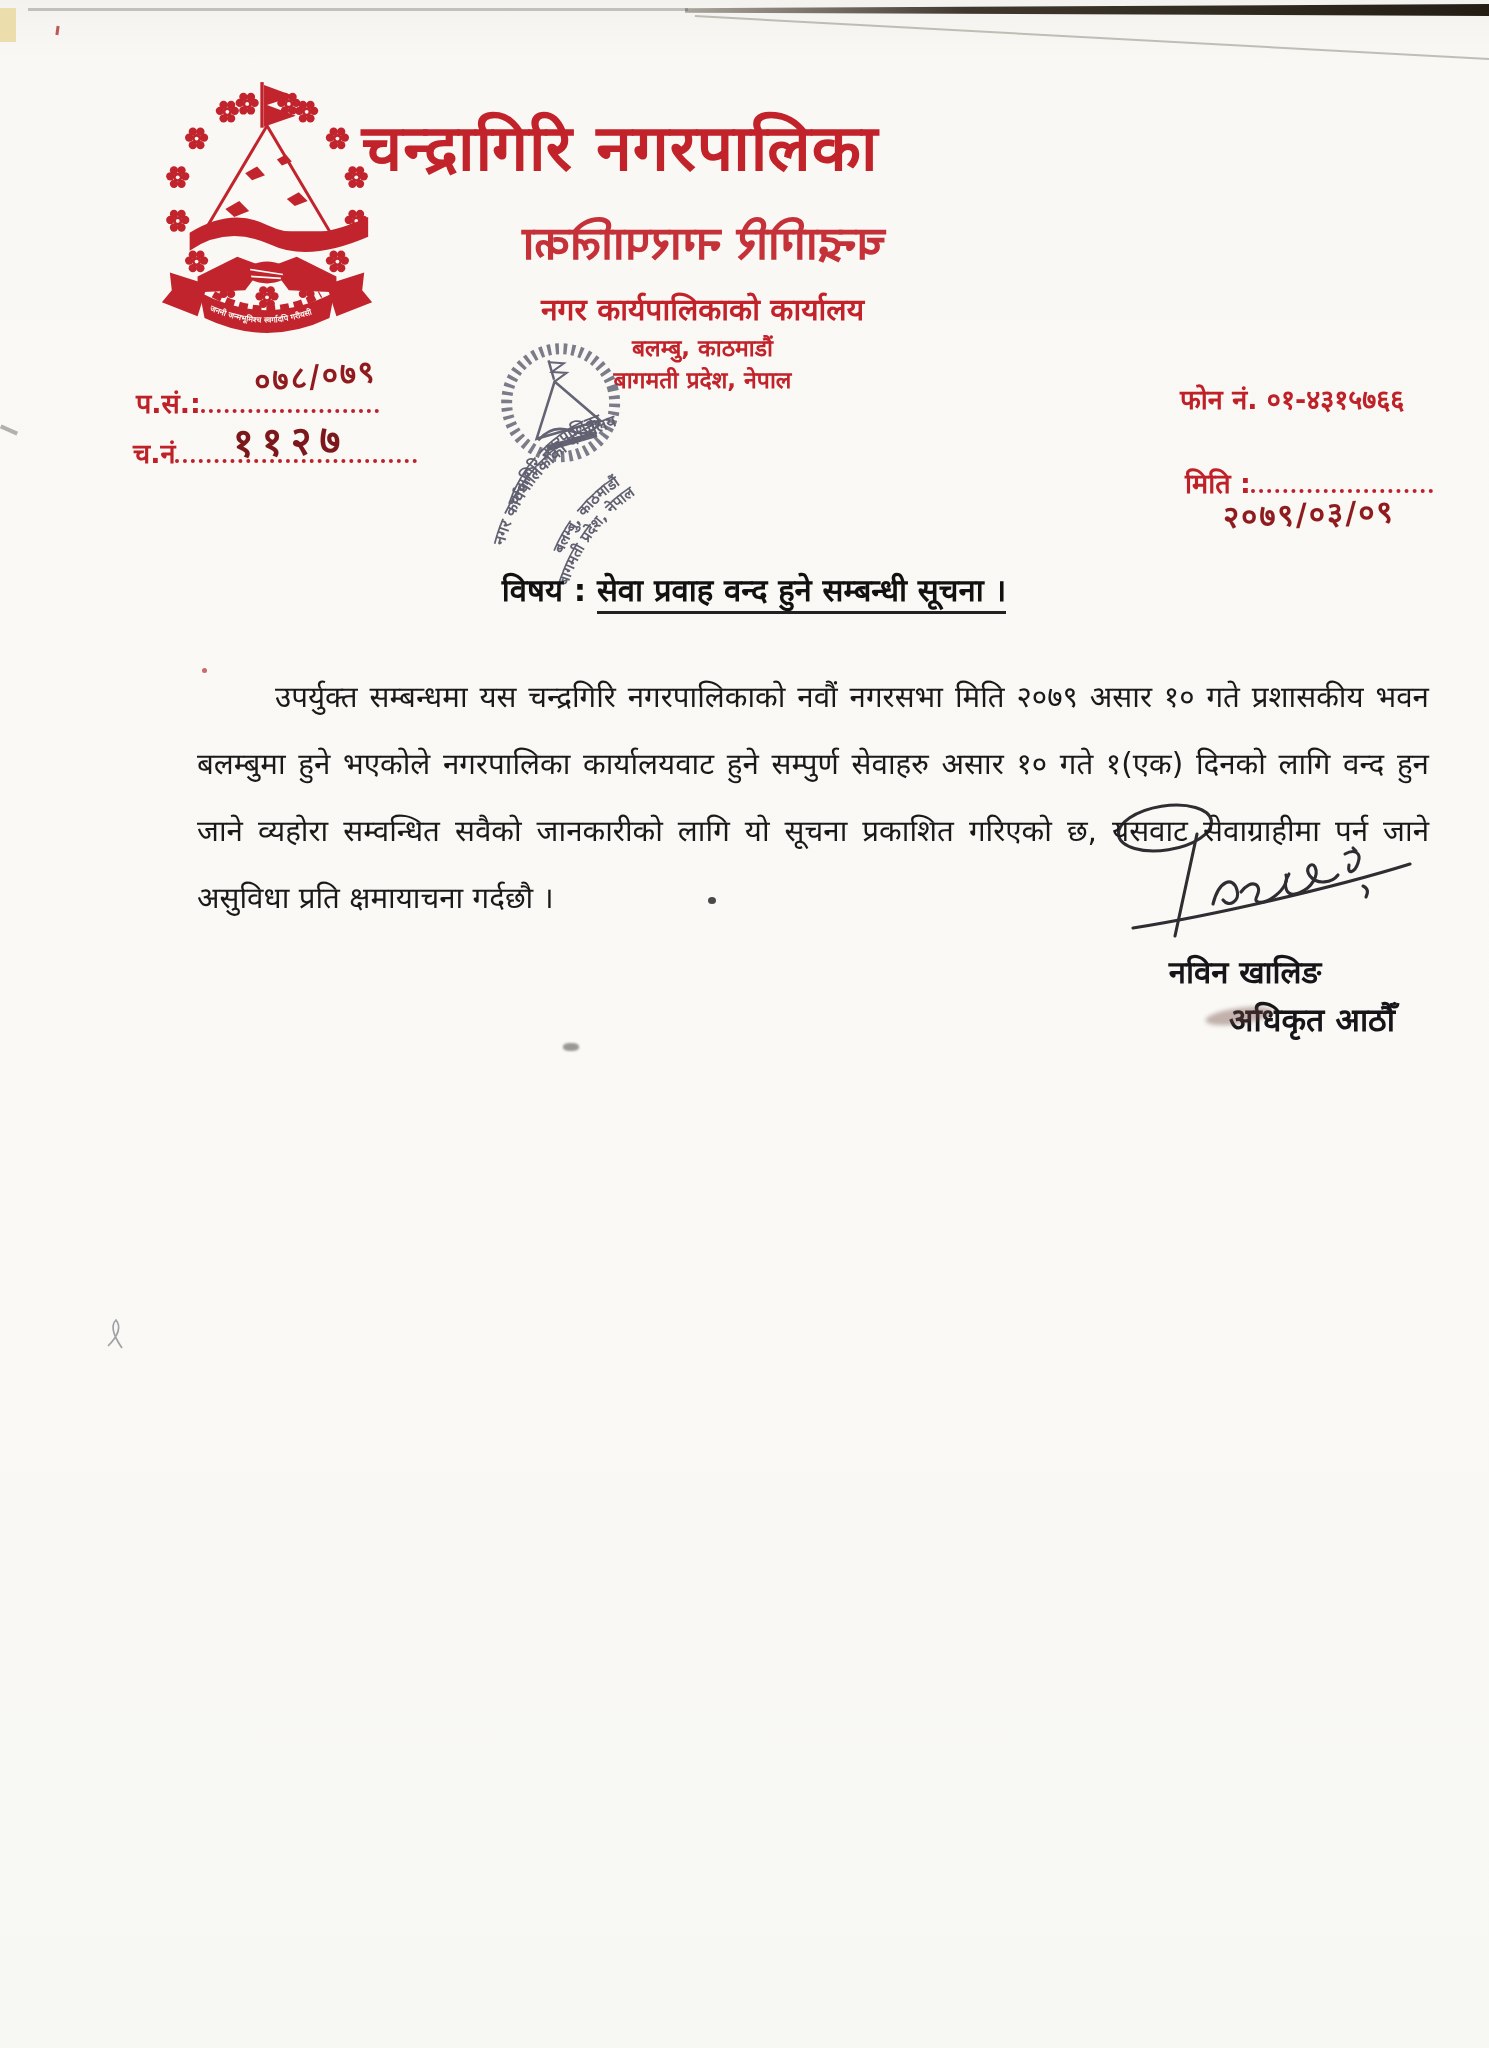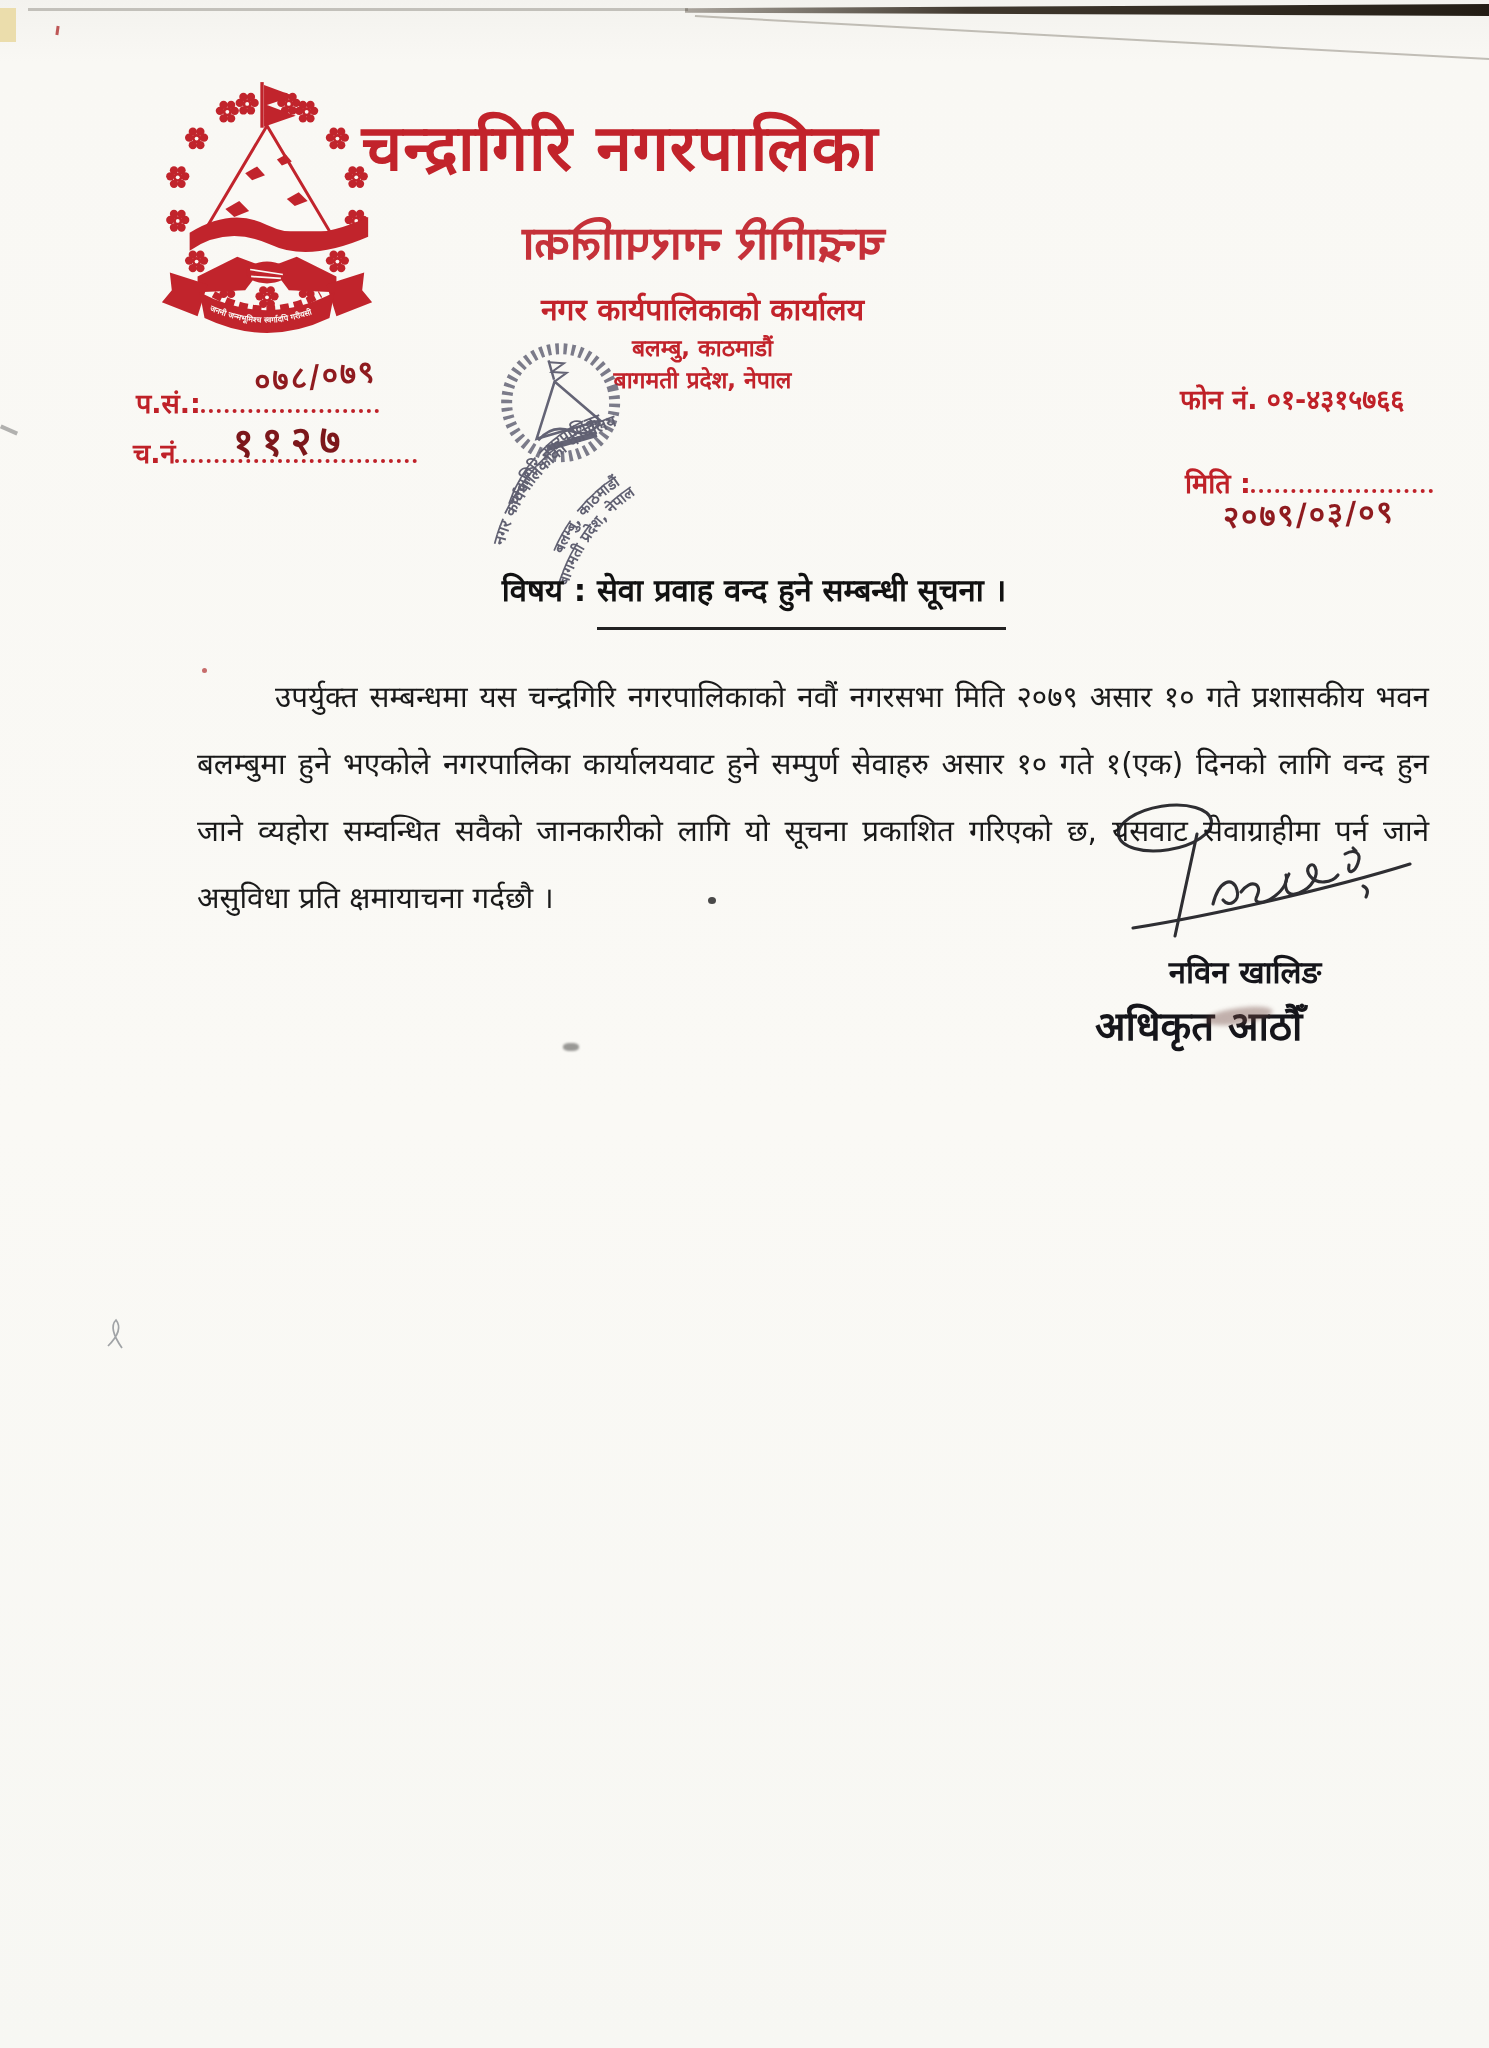--- a/index.html
+++ b/index.html
@@ -24,27 +24,27 @@
     transform:scaleX(-1);
   }
   .office-line{font-size:30px;font-weight:bold;color:#c2232b;text-align:center;white-space:nowrap;}
   .addr-line{font-size:23px;font-weight:bold;color:#c2232b;text-align:center;white-space:nowrap;}
   
   .red-label{font-size:27px;font-weight:bold;color:#bf2128;white-space:nowrap;}
   .dots{display:inline-block;border-bottom:4px dotted #bf2128;height:1em;vertical-align:baseline;}
   .hw-red{color:#8f1b1f;font-weight:bold;white-space:nowrap;}
   
   .subject{font-size:31px;font-weight:bold;color:#111;text-align:center;white-space:nowrap;}
-  .subject .u{border-bottom:3px solid #222;padding-bottom:19px;}
+  .subject .u{border-bottom:3px solid #222;padding-bottom:3px;}
   .body-par{
     font-size:29.5px;line-height:67px;text-align:justify;
     text-indent:78px;color:#191919;
   }
   .sig-name{font-size:31px;font-weight:bold;color:#15151a;text-align:center;white-space:nowrap;}
-  .sig-role{font-size:40px;color:#15151a;text-align:left;white-space:nowrap;margin-top:5px;font-weight:bold;}
+  .sig-role{font-size:32px;color:#15151a;text-align:right;white-space:nowrap;margin-top:5px;font-weight:bold;}
   
   .speck{position:absolute;border-radius:50%;}
 </style>
 </head>
 <body>
 
 <div class="page">
 
   <div class="abs" style="left:28px;top:8px;width:660px;height:3px;background:#a8a49c;opacity:.65;"></div>
   <div class="abs" style="left:685px;top:4px;width:804px;height:12px;

